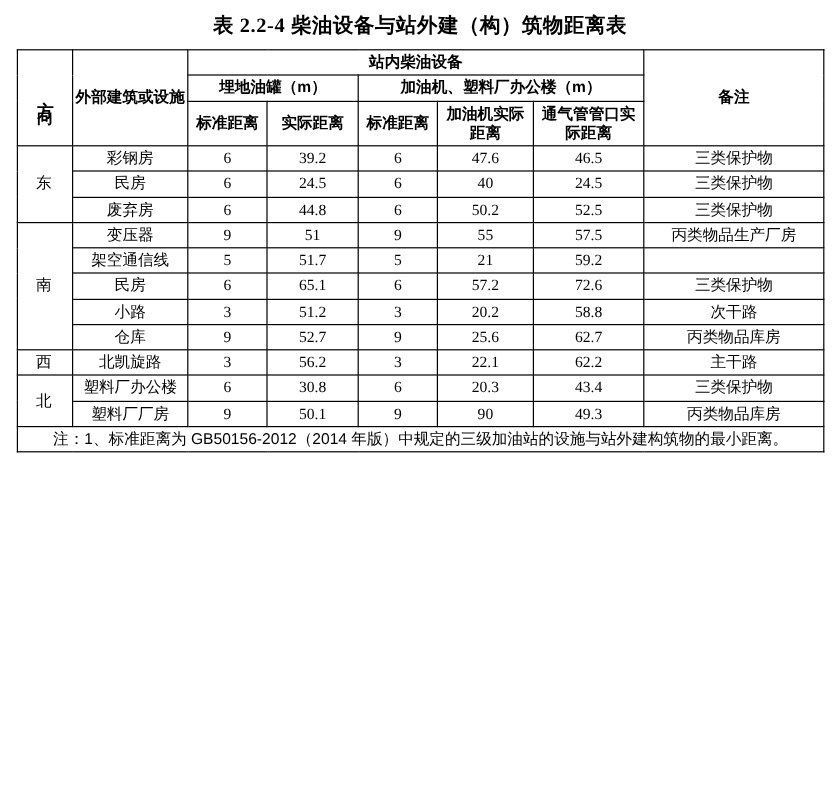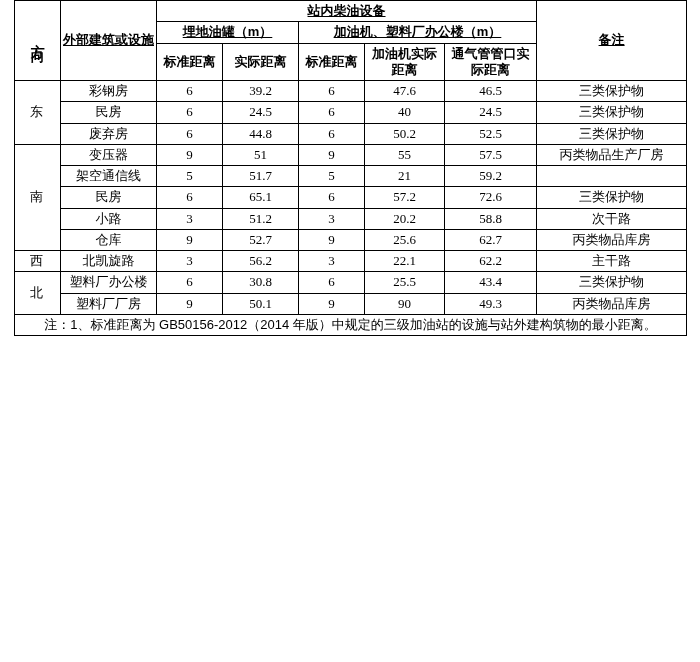--- a/index.html
+++ b/index.html
@@ -43,21 +43,20 @@
     font-weight: normal;
     padding: 2px 1px;
     line-height: 1.25;
   }
   table.main th {
     font-weight: bold;
   }
   .hdr-group {
     font-weight: bold;
     font-size: 13.5px;
-    text-decoration: underline;
   }
   .dir-cell {
     font-weight: bold;
     font-size: 14px;
     letter-spacing: 2px;
   }
   .dir-vertical {
     writing-mode: vertical-rl;
     text-orientation: upright;
     letter-spacing: 6px;
@@ -100,20 +99,21 @@
     font-size: 12.5px;
     font-weight: bold;
     line-height: 1.2;
   }
 </style>
 </head>
 <body>
 
 <div class="page">
 
+  <div class="doc-title">表 2.2-4  柴油设备与站外建（构）筑物距离表</div>
 
   <table class="main">
     <colgroup>
       <col class="w-dir">
       <col class="w-name">
       <col class="w-std">
       <col class="w-act">
       <col class="w-std2">
       <col class="w-pump">
       <col class="w-vent">
@@ -228,21 +228,21 @@
         <td class="num">62.2</td>
         <td class="remark-cell">主干路</td>
       </tr>
 
       <tr>
         <td rowspan="2" class="dir-cell">北</td>
         <td class="name-cell">塑料厂办公楼</td>
         <td class="num">6</td>
         <td class="num">30.8</td>
         <td class="num">6</td>
-        <td class="num">25.5</td>
+        <td class="num">20.3</td>
         <td class="num">43.4</td>
         <td class="remark-cell">三类保护物</td>
       </tr>
       <tr>
         <td class="name-cell">塑料厂厂房</td>
         <td class="num">9</td>
         <td class="num">50.1</td>
         <td class="num">9</td>
         <td class="num">90</td>
         <td class="num">49.3</td>

